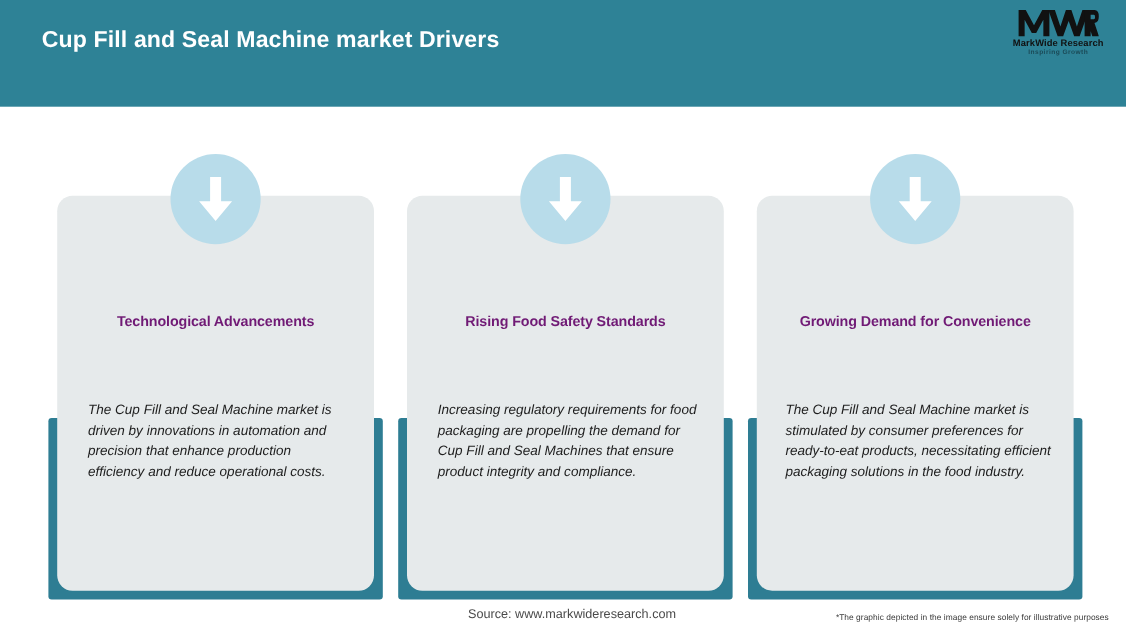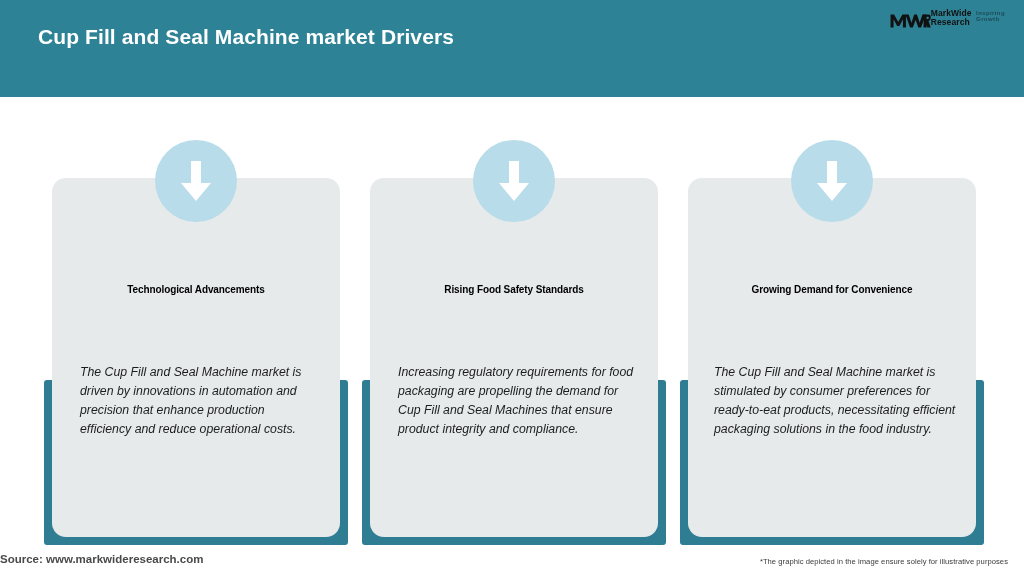--- a/index.html
+++ b/index.html
@@ -12,22 +12,22 @@
   .header{
     position:absolute;left:0;top:0;width:1024px;height:97px;
     background:#2e8296;
   }
   .header-title{
     position:absolute;left:38px;top:25px;
     font-size:21px;font-weight:bold;color:#ffffff;
     letter-spacing:.1px;
   }
   .logo{
-    position:absolute;right:18px;top:8px;width:116px;height:56px;
-    display:flex;align-items:flex-start;justify-content:flex-start;
+    position:absolute;right:4px;top:8px;width:116px;height:56px;
+    display:flex;flex-direction:column;align-items:center;justify-content:flex-start;
   }
   .logo-mark{display:block;}
   .logo-name{
     font-size:8.5px;font-weight:bold;color:#111;letter-spacing:.1px;
     margin-top:1px;line-height:1;
   }
   .logo-tag{
     font-size:6px;font-weight:bold;color:#1b4a57;letter-spacing:.4px;
     margin-top:1.5px;line-height:1;
   }
@@ -53,33 +53,33 @@
   .circle{
     position:absolute;left:50%;top:0px;transform:translateX(-50%);
     width:82px;height:82px;border-radius:50%;
     background:#b8dcea;
     display:flex;align-items:center;justify-content:center;
   }
   .arrow{display:block;}
 
   .card-title{
     position:absolute;left:18px;right:18px;top:104px;
-    text-align:center;font-size:10px;font-weight:bold;color:#000000;
+    text-align:center;font-size:13px;font-weight:bold;color:#701a75;
     line-height:1.5;letter-spacing:-.1px;
   }
   .card-body{
     position:absolute;left:28px;right:22px;top:185px;
     font-size:12.3px;color:#1d1d1d;line-height:1.55;text-align:left;font-style:italic;
   }
   .card-slot.s2 .card-body{left:26px;right:14px;}
 
   
   .source{
-    position:absolute;left:0;right:0;top:553px;
-    font-size:11.5px;font-weight:bold;color:#4a4a4a;
+    position:absolute;left:16px;right:0;top:553px;text-align:center;
+    font-size:11.5px;font-weight:normal;color:#4a4a4a;
   }
   .disclaimer{
     position:absolute;right:16px;top:557px;
     font-size:7.6px;color:#3a3a3a;letter-spacing:.05px;
   }
 </style>
 </head>
 <body>
 
 <div class="header">

